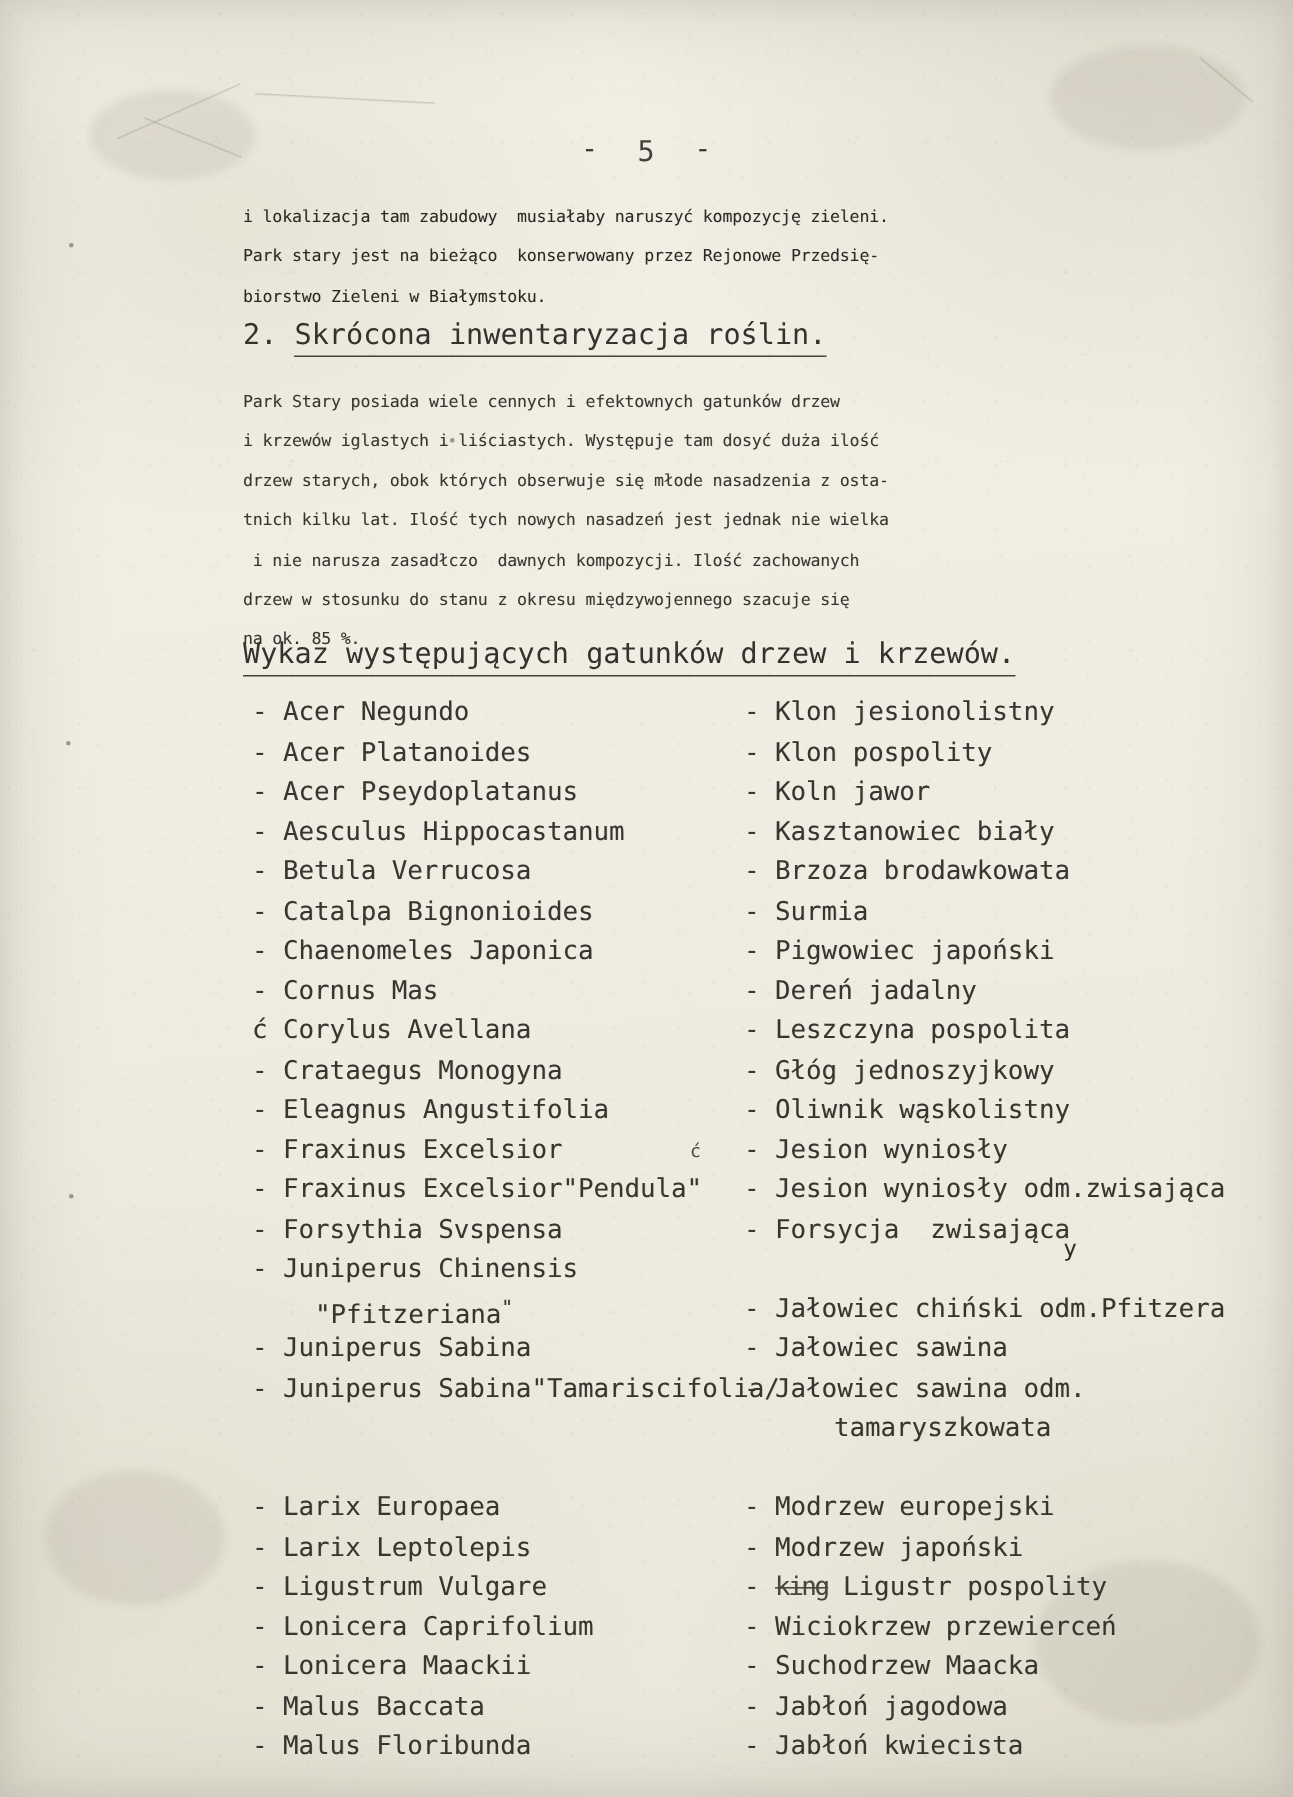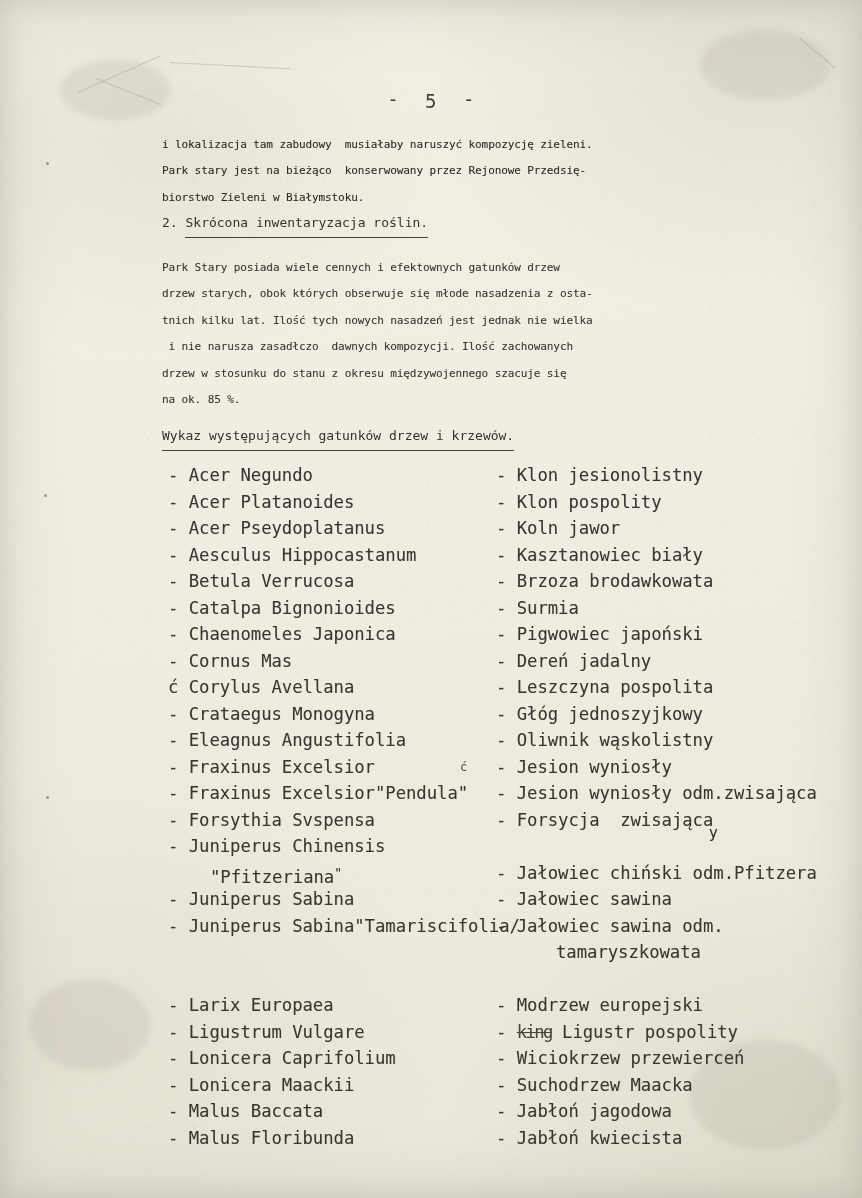--- a/index.html
+++ b/index.html
@@ -99,21 +99,21 @@
     white-space: pre;
     letter-spacing: -0.1px;
     color: #37352f;
     text-shadow: 0.35px 0.25px 0 rgba(70,66,56,0.22);
   }
   .ln.bolder { color: #2b2925; }
 
   .heading {
     position: absolute;
     left: 162px;
-    font-size: 13px;
+    font-size: 19px;
     line-height: 26.4px;
     white-space: pre;
     color: #34322c;
   }
   .uline {
     border-bottom: 1.6px solid #46433b;
     padding-bottom: 1px;
     display: inline-block;
   }
 
@@ -196,20 +196,21 @@
     <div class="para" style="top:132px;">
       <div class="ln bolder">i lokalizacja tam zabudowy  musiałaby naruszyć kompozycję zieleni.</div>
       <div class="ln bolder">Park stary jest na bieżąco  konserwowany przez Rejonowe Przedsię-</div>
       <div class="ln bolder">biorstwo Zieleni w Białymstoku.</div>
     </div>
 
     <div class="heading" style="top:210px;"><span>2. </span><span class="uline">Skrócona inwentaryzacja roślin.</span></div>
 
     <div class="para" style="top:255px;">
       <div class="ln">Park Stary posiada wiele cennych i efektownych gatunków drzew</div>
+      <div class="ln">i krzewów iglastych i liściastych. Występuje tam dosyć duża ilość</div>
       <div class="ln">drzew starych, obok których obserwuje się młode nasadzenia z osta-</div>
       <div class="ln">tnich kilku lat. Ilość tych nowych nasadzeń jest jednak nie wielka</div>
       <div class="ln"> i nie narusza zasadłczo  dawnych kompozycji. Ilość zachowanych</div>
       <div class="ln">drzew w stosunku do stanu z okresu międzywojennego szacuje się</div>
       <div class="ln">na ok. 85 %.</div>
     </div>
 
     <div class="heading" style="top:423px;"><span class="uline">Wykaz występujących gatunków drzew i krzewów.</span></div>
 
     <div id="list">
@@ -287,20 +288,24 @@
         </div>
         <div class="row">
           <div class="cr ind">tamaryszkowata</div>
         </div>
         <div class="row"></div>
         <div class="row">
           <div class="cl">- Larix Europaea</div>
           <div class="cr">- Modrzew europejski</div>
         </div>
         <div class="row">
+          <div class="cl">- Larix Leptolepis</div>
+          <div class="cr">- Modrzew japoński</div>
+        </div>
+        <div class="row">
           <div class="cl">- Ligustrum Vulgare</div>
           <div class="cr"><span>- </span><span class="struck">king</span><span> Ligustr pospolity</span></div>
         </div>
         <div class="row">
           <div class="cl">- Lonicera Caprifolium</div>
           <div class="cr">- Wiciokrzew przewierceń</div>
         </div>
         <div class="row">
           <div class="cl">- Lonicera Maackii</div>
           <div class="cr">- Suchodrzew Maacka</div>

